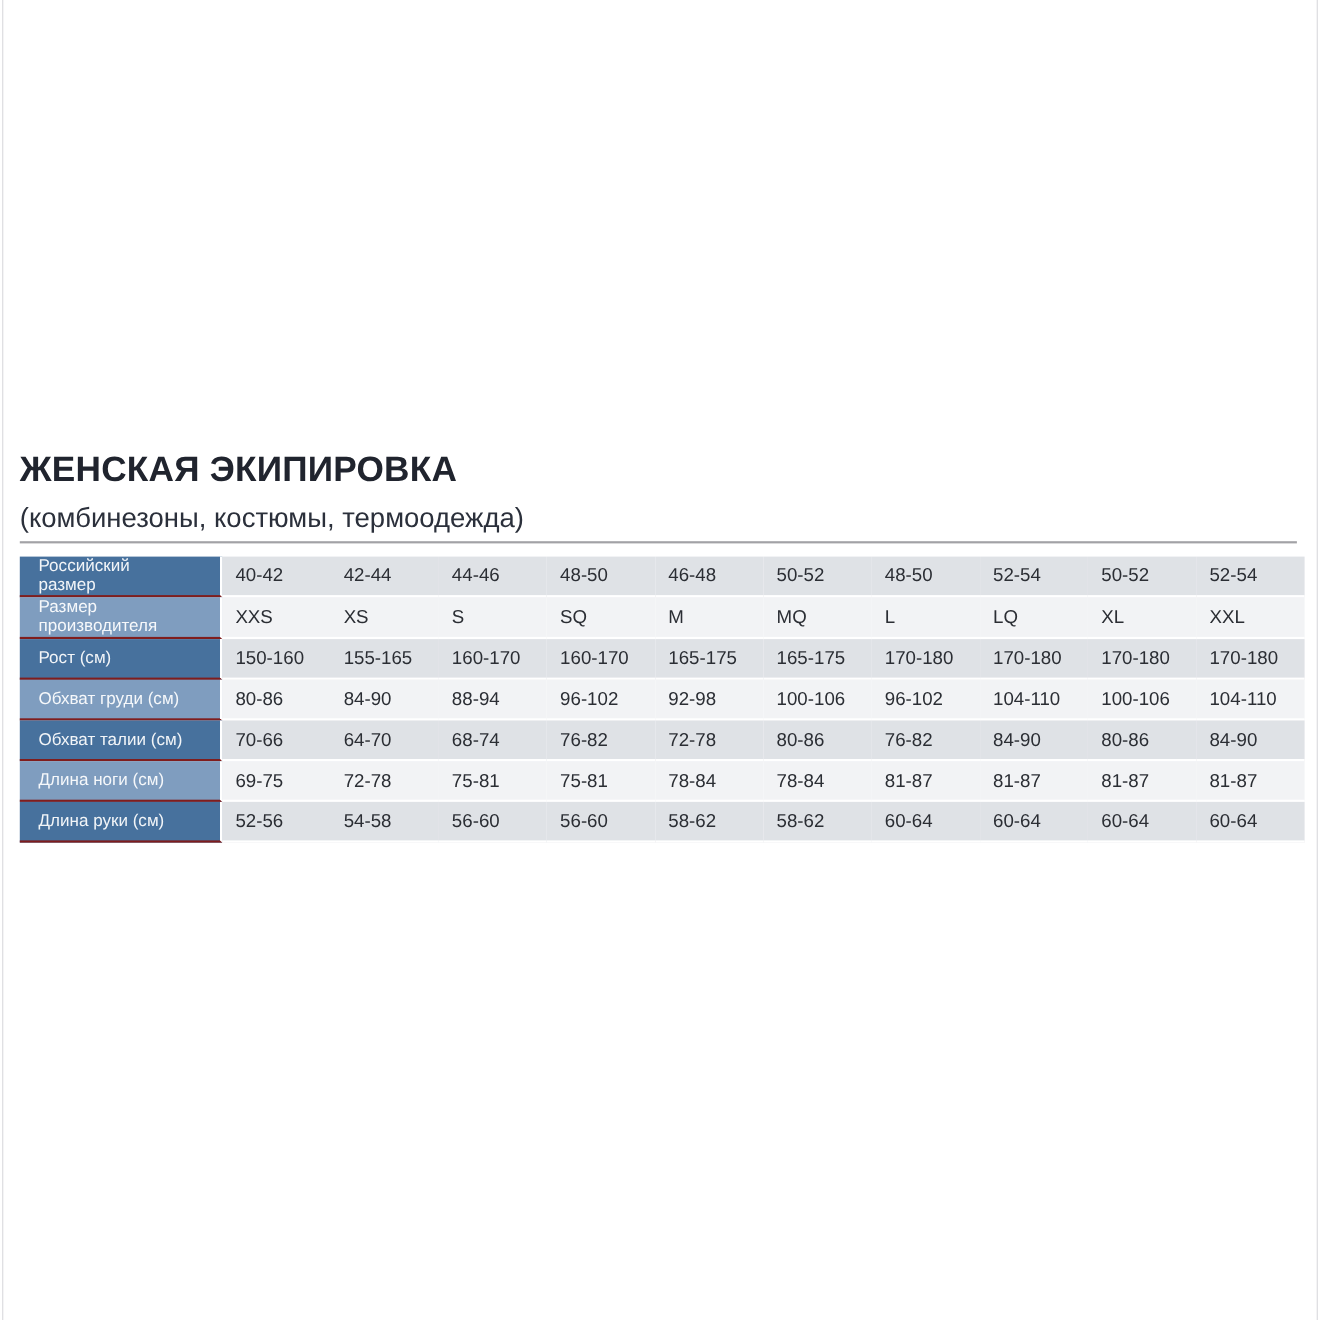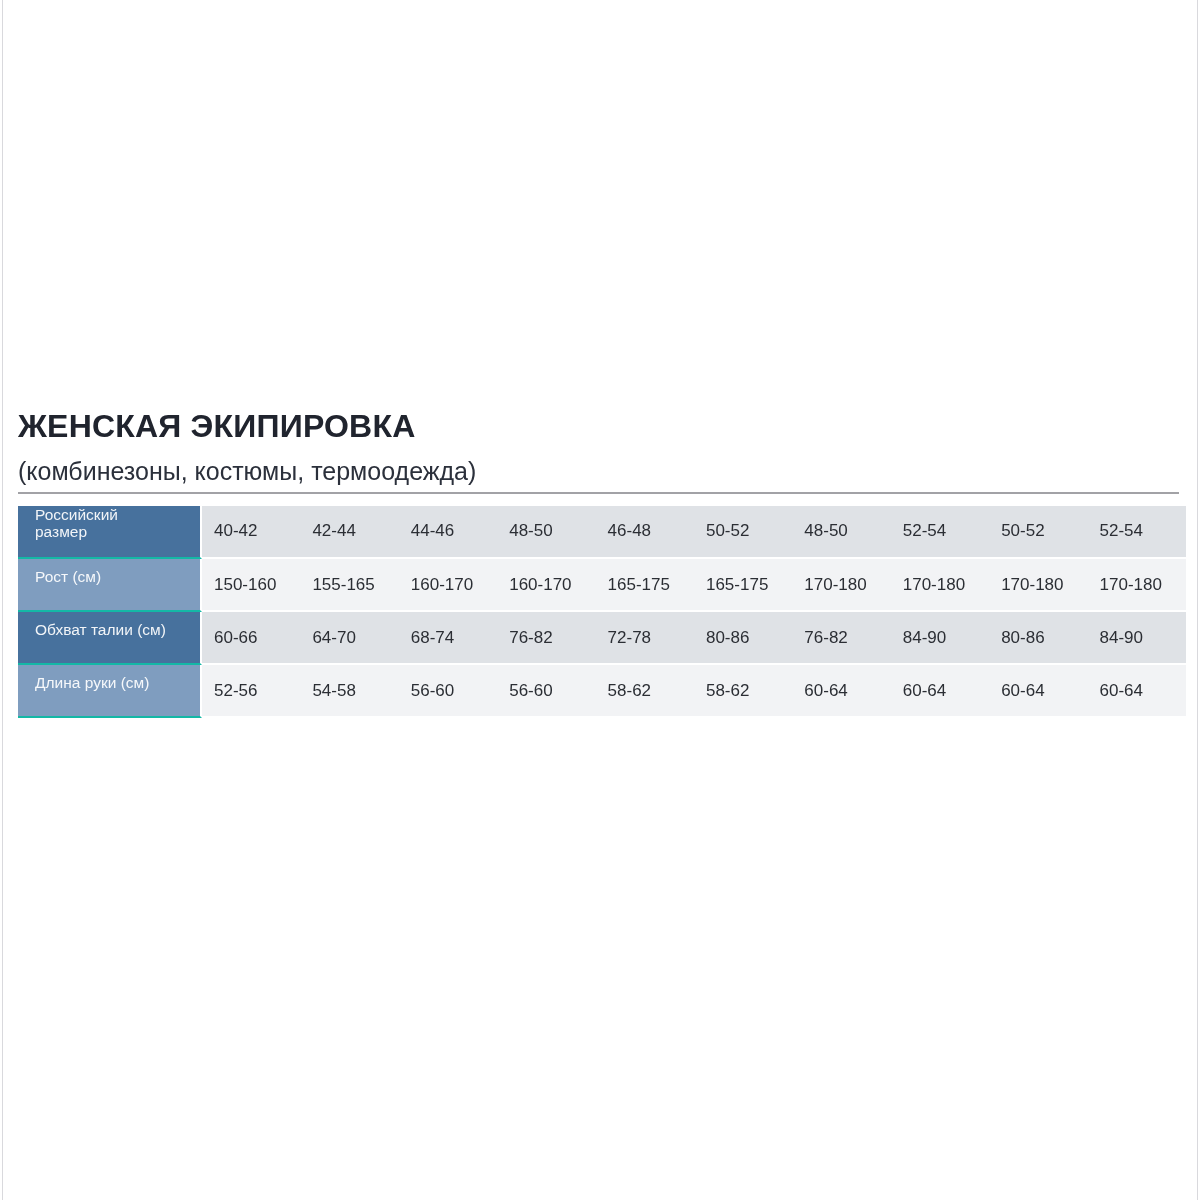--- a/index.html
+++ b/index.html
@@ -63,23 +63,23 @@
   }
   .size-table th {
     height: 35px;
     box-sizing: content-box;
     text-align: left;
     vertical-align: middle;
     font-weight: 400;
     font-size: 15.5px;
     line-height: 1.16;
     color: rgba(255,255,255,0.93);
-    padding: 0 26px 16px 17px;
+    padding: 0 26px 0 17px;
     border-right: 2px solid #ffffff;
-    border-bottom: 2px solid #14b8a6;
+    border-bottom: 2px solid #7f1d1d;
   }
   .size-table td {
     height: 35px;
     box-sizing: content-box;
     text-align: left;
     vertical-align: middle;
     font-size: 17px;
     color: #2b2e34;
     padding: 0 0 0 12px;
     white-space: nowrap;
@@ -124,46 +124,85 @@
             <td>44-46</td>
             <td>48-50</td>
             <td>46-48</td>
             <td>50-52</td>
             <td>48-50</td>
             <td>52-54</td>
             <td>50-52</td>
             <td>52-54</td>
           </tr>
           <tr>
+            <th>Размер производителя</th>
+            <td>XXS</td>
+            <td>XS</td>
+            <td>S</td>
+            <td>SQ</td>
+            <td>M</td>
+            <td>MQ</td>
+            <td>L</td>
+            <td>LQ</td>
+            <td>XL</td>
+            <td>XXL</td>
+          </tr>
+          <tr>
             <th>Рост (см)</th>
             <td>150-160</td>
             <td>155-165</td>
             <td>160-170</td>
             <td>160-170</td>
             <td>165-175</td>
             <td>165-175</td>
             <td>170-180</td>
             <td>170-180</td>
             <td>170-180</td>
             <td>170-180</td>
           </tr>
           <tr>
+            <th>Обхват груди (см)</th>
+            <td>80-86</td>
+            <td>84-90</td>
+            <td>88-94</td>
+            <td>96-102</td>
+            <td>92-98</td>
+            <td>100-106</td>
+            <td>96-102</td>
+            <td>104-110</td>
+            <td>100-106</td>
+            <td>104-110</td>
+          </tr>
+          <tr>
             <th>Обхват талии (см)</th>
-            <td>60-66</td>
+            <td>70-66</td>
             <td>64-70</td>
             <td>68-74</td>
             <td>76-82</td>
             <td>72-78</td>
             <td>80-86</td>
             <td>76-82</td>
             <td>84-90</td>
             <td>80-86</td>
             <td>84-90</td>
           </tr>
           <tr>
+            <th>Длина ноги (см)</th>
+            <td>69-75</td>
+            <td>72-78</td>
+            <td>75-81</td>
+            <td>75-81</td>
+            <td>78-84</td>
+            <td>78-84</td>
+            <td>81-87</td>
+            <td>81-87</td>
+            <td>81-87</td>
+            <td>81-87</td>
+          </tr>
+          <tr>
             <th>Длина руки (см)</th>
             <td>52-56</td>
             <td>54-58</td>
             <td>56-60</td>
             <td>56-60</td>
             <td>58-62</td>
             <td>58-62</td>
             <td>60-64</td>
             <td>60-64</td>
             <td>60-64</td>

